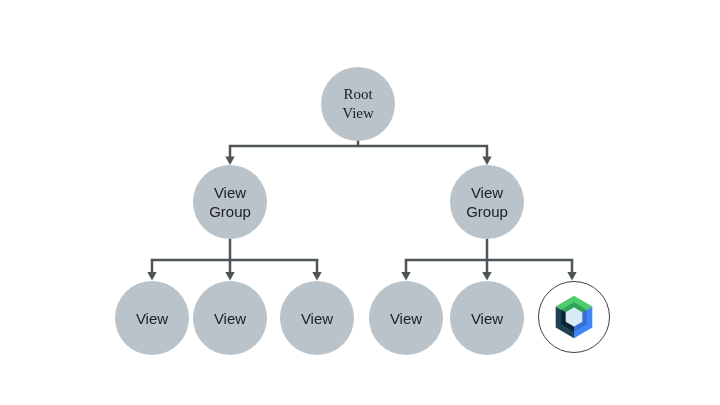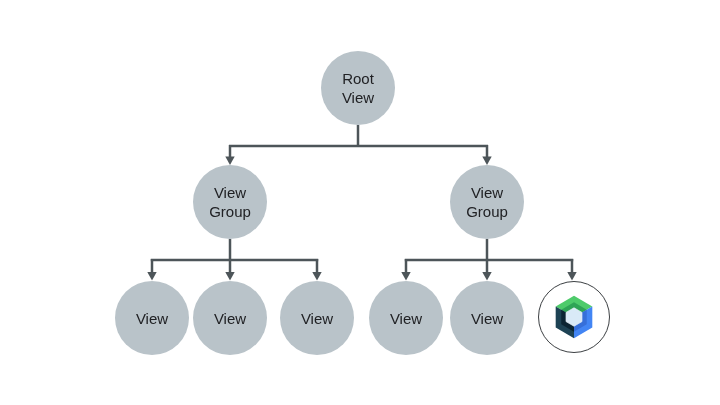--- a/index.html
+++ b/index.html
@@ -78,21 +78,21 @@
     <path d="M487 239 V261"></path>
     <path d="M404.8 260 H573.2"></path>
     <path d="M406 259 V273.5"></path>
     <path d="M487 259 V273.5"></path>
     <path d="M572 259 V273.5"></path>
     <polygon points="401.3,272 410.7,272 406,280.5"></polygon>
     <polygon points="482.3,272 491.7,272 487,280.5"></polygon>
     <polygon points="567.3,272 576.7,272 572,280.5"></polygon>
   </svg>
 
-  <div class="node" style="left:321px; top:51px;">
+  <div class="node" style="left:321px; top:67px;font-family:Liberation Serif, serif;">
     <span class="label">Root View</span>
   </div>
 
   <div class="node" style="left:193px; top:165px;">
     <span class="label">View Group</span>
   </div>
   <div class="node" style="left:450px; top:165px;">
     <span class="label">View Group</span>
   </div>
 

